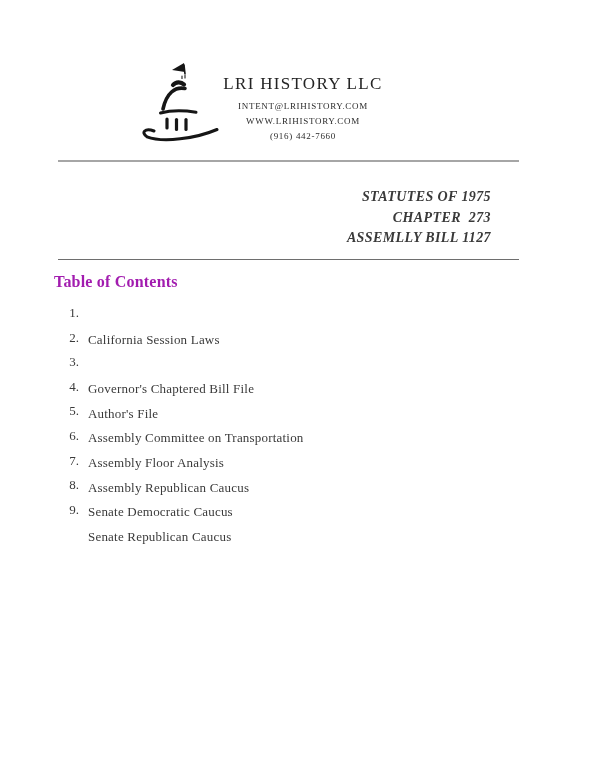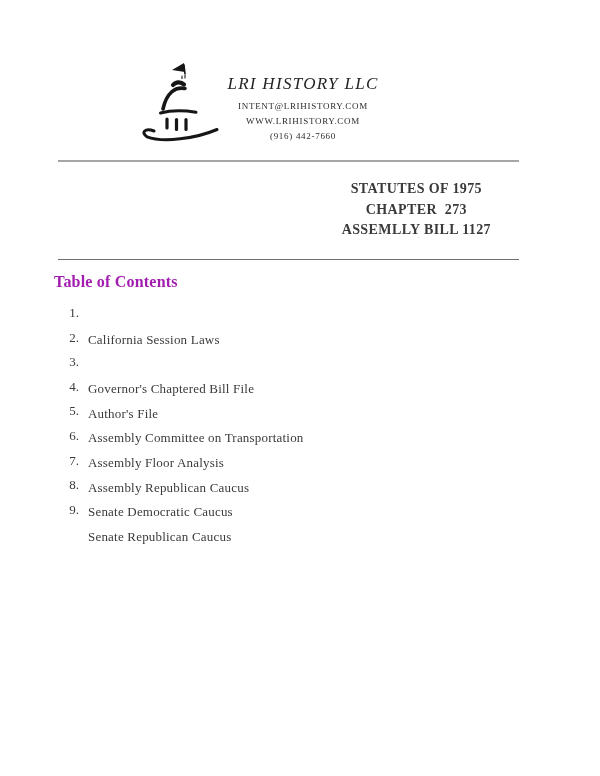--- a/index.html
+++ b/index.html
@@ -29,41 +29,41 @@
     top: 74px;
     width: 204px;
     text-align: center;
   }
   .company-name {
     font-size: 17px;
     letter-spacing: 1.3px;
     color: #242424;
     white-space: nowrap;
     margin-bottom: 5px;
-    font-style: italic;
   }
   .contact-line {
     font-size: 9px;
     letter-spacing: 0.7px;
     line-height: 15px;
     color: #2b2b2b;
     white-space: nowrap;
   }
 
   
   .rule { position: absolute; left: 58px; width: 461px; }
   .rule-top { top: 160px; height: 2px; background: #a6a6a6; }
   .rule-bottom { top: 259px; height: 1px; background: #6e6e6e; }
 
   
   .ref-block {
     position: absolute;
     right: 109px;
-    top: 179px;
-    text-align: center;
+    top: 187px;
+    text-align: right;
+    font-style: italic;
   }
   .ref-line {
     font-size: 14px;
     font-weight: bold;
     letter-spacing: 0.4px;
     line-height: 20.5px;
     color: #3a3a3a;
     white-space: pre;
   }
 

